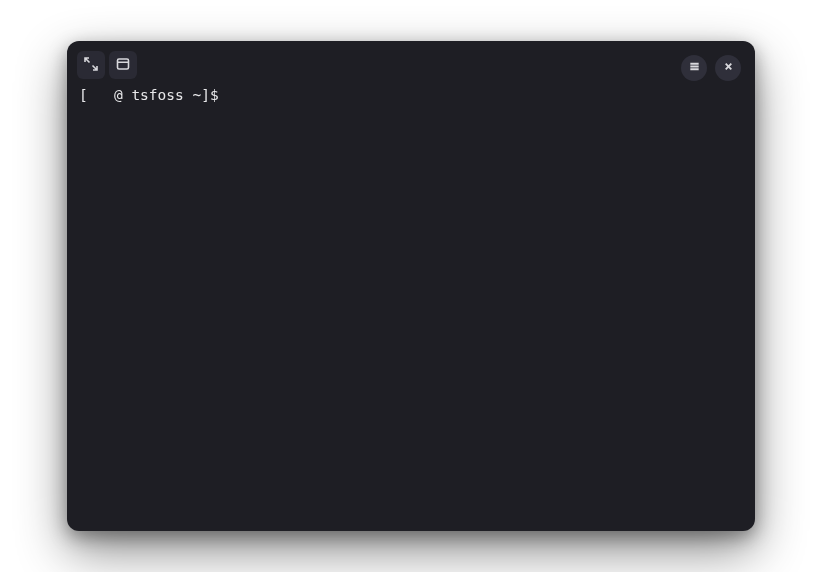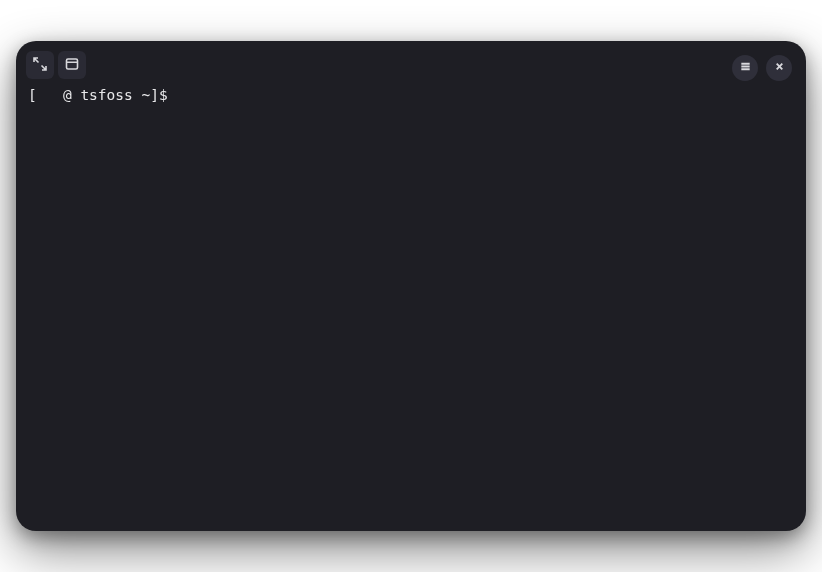--- a/index.html
+++ b/index.html
@@ -10,24 +10,24 @@
     body {
       width: 822px;
       height: 572px;
       background: #ffffff;
       display: flex;
       align-items: center;
       justify-content: center;
       font-family: monospace;
     }
     .terminal-window {
-      width: 790px;
+      width: 688px;
       height: 490px;
       background: #1e1e24;
-      border-radius: 20px;
+      border-radius: 12px;
       box-shadow: 0 20px 50px rgba(0,0,0,0.45), 0 6px 18px rgba(0,0,0,0.35);
       position: relative;
       overflow: hidden;
     }
     .toolbar {
       position: absolute;
       top: 10px;
       left: 10px;
       display: flex;
       gap: 4px;

